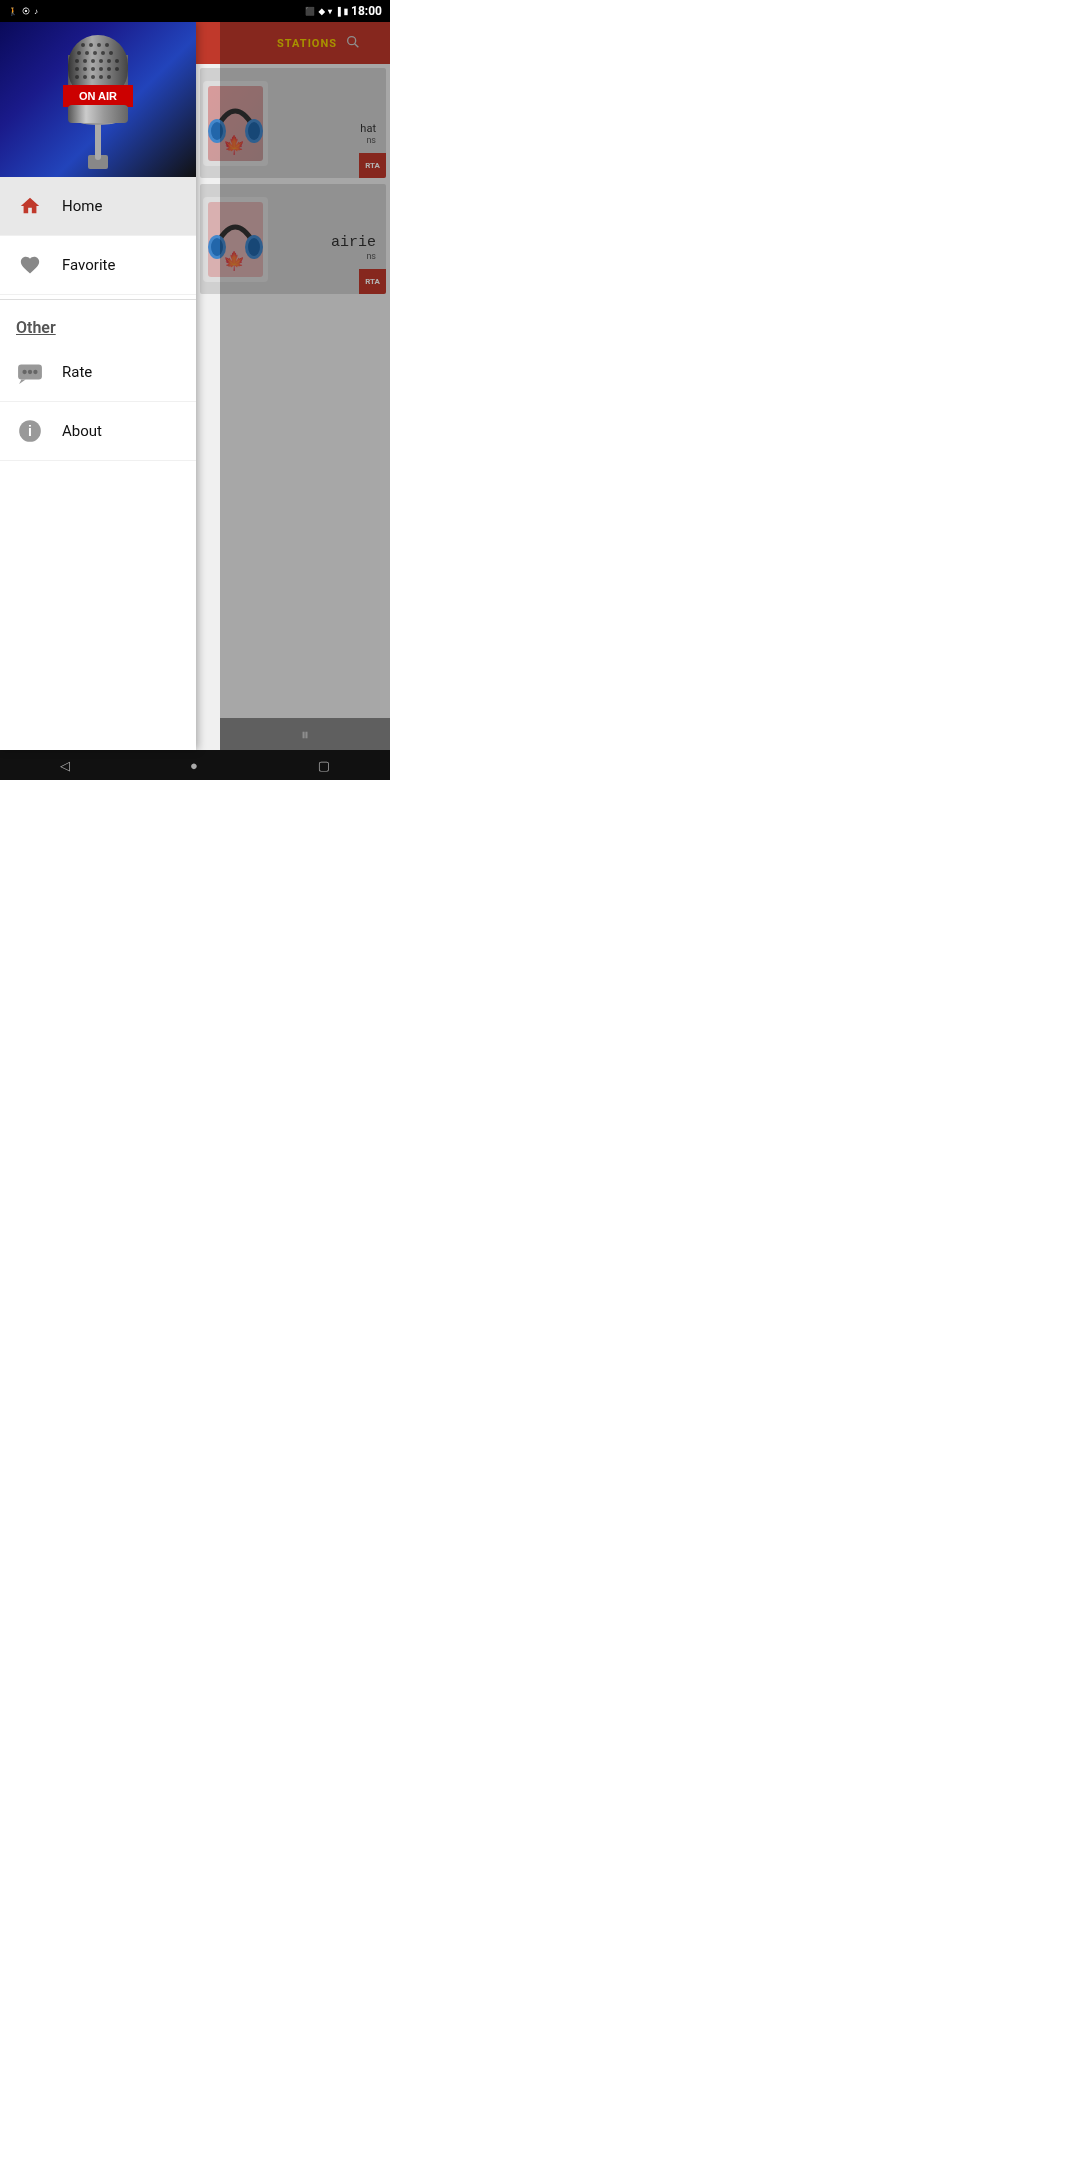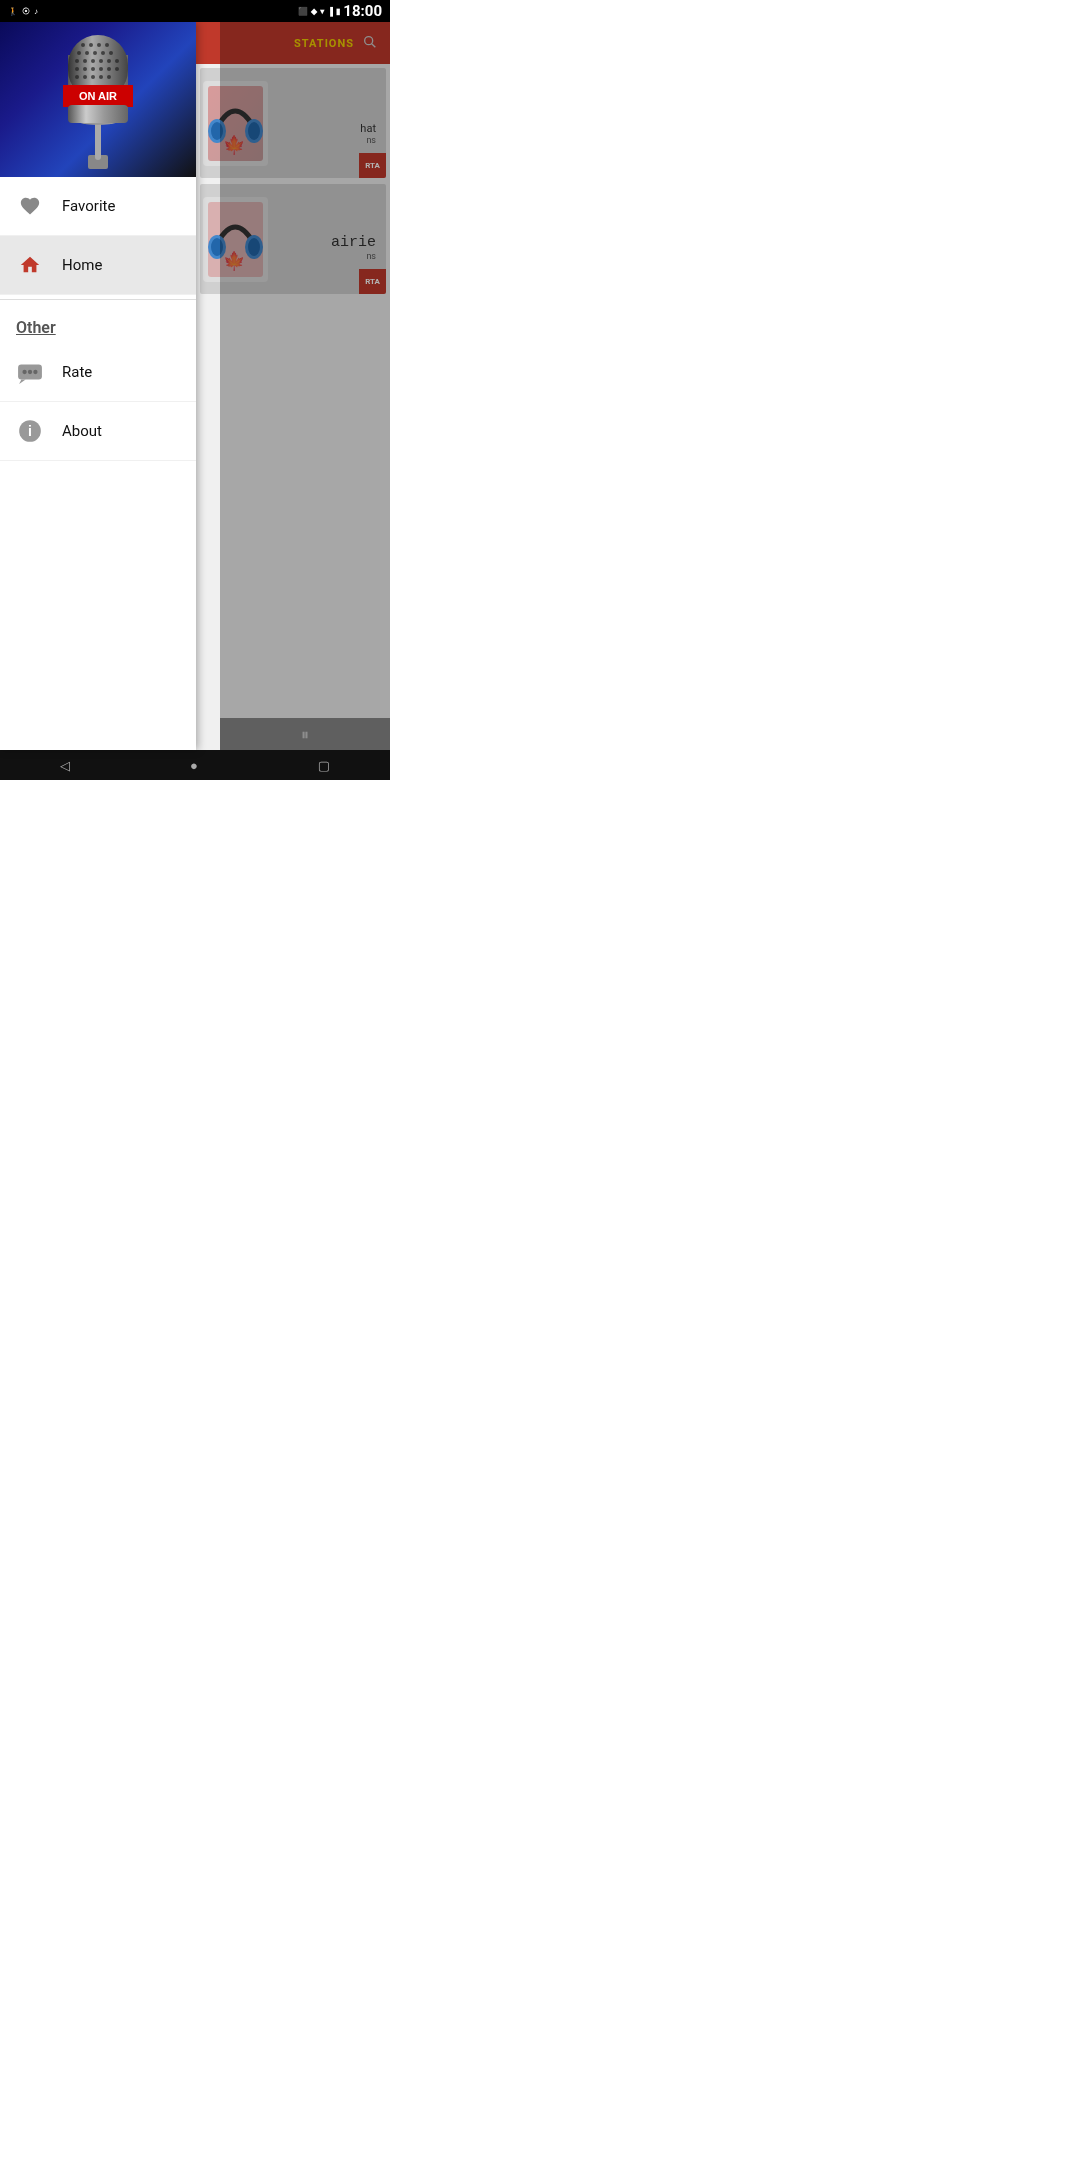--- a/index.html
+++ b/index.html
@@ -41,21 +41,21 @@
       color: #fff;
       font-weight: bold;
     }
 
     .status-icon {
       color: #fff;
       font-size: 8px;
     }
 
     .time-text {
-      font-size: 15px;
+      font-size: 12px;
       color: #fff;
       font-weight: bold;
     }
 
     
     .main-container {
       display: flex;
       width: 100%;
       height: calc(100% - 22px - 30px);
       position: relative;
@@ -147,21 +147,21 @@
       position: relative;
       overflow: hidden;
     }
 
     .app-toolbar {
       height: 42px;
       background: #c0392b;
       display: flex;
       align-items: center;
       justify-content: flex-end;
-      padding: 0 12px;
+      padding: 0 29px;
     }
 
     .toolbar-title {
       color: #f0d000;
       font-size: 11px;
       font-weight: bold;
       letter-spacing: 1px;
       margin-right: 8px;
     }
 
@@ -345,36 +345,36 @@
           <rect x="30" y="60" width="70" height="22" fill="#cc0000"></rect>
           <text x="65" y="75" text-anchor="middle" fill="white" font-size="11" font-weight="bold" font-family="Arial">ON AIR</text>
 
           <rect x="35" y="80" width="60" height="18" rx="4" fill="url(#micGrad)"></rect>
         </svg>
       </div>
     </div>
 
     <div class="menu-list">
 
+      <div class="menu-item active">
+        <div class="menu-icon">
+          <svg width="22" height="22" viewBox="0 0 24 24">
+            <path d="M10 20v-6h4v6h5v-8h3L12 3 2 12h3v8z" fill="#c0392b"></path>
+          </svg>
+        </div>
+        <span class="menu-label">Home</span>
+      </div>
+
       <div class="menu-item">
         <div class="menu-icon">
           <svg width="22" height="22" viewBox="0 0 24 24">
             <path d="M12 21.35l-1.45-1.32C5.4 15.36 2 12.28 2 8.5 2 5.42 4.42 3 7.5 3c1.74 0 3.41.81 4.5 2.09C13.09 3.81 14.76 3 16.5 3 19.58 3 22 5.42 22 8.5c0 3.78-3.4 6.86-8.55 11.54L12 21.35z" fill="#888"></path>
           </svg>
         </div>
         <span class="menu-label">Favorite</span>
-      </div>
-
-      <div class="menu-item active">
-        <div class="menu-icon">
-          <svg width="22" height="22" viewBox="0 0 24 24">
-            <path d="M10 20v-6h4v6h5v-8h3L12 3 2 12h3v8z" fill="#c0392b"></path>
-          </svg>
-        </div>
-        <span class="menu-label">Home</span>
       </div>
 
       <div style="height:1px;background:#ddd;margin:4px 0;"></div>
 
       <div class="section-header">Other</div>
 
 
       <div class="menu-item">
         <div class="menu-icon">
           <svg width="26" height="26" viewBox="0 0 24 24">

